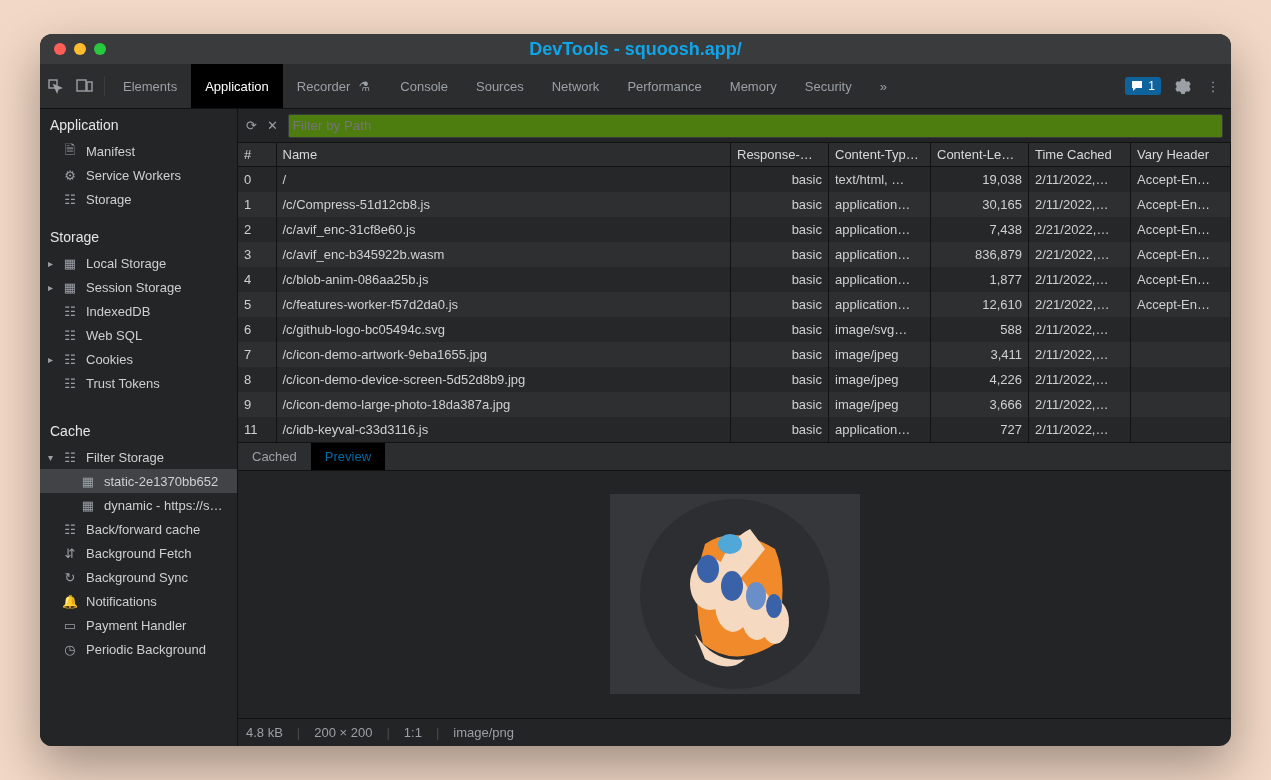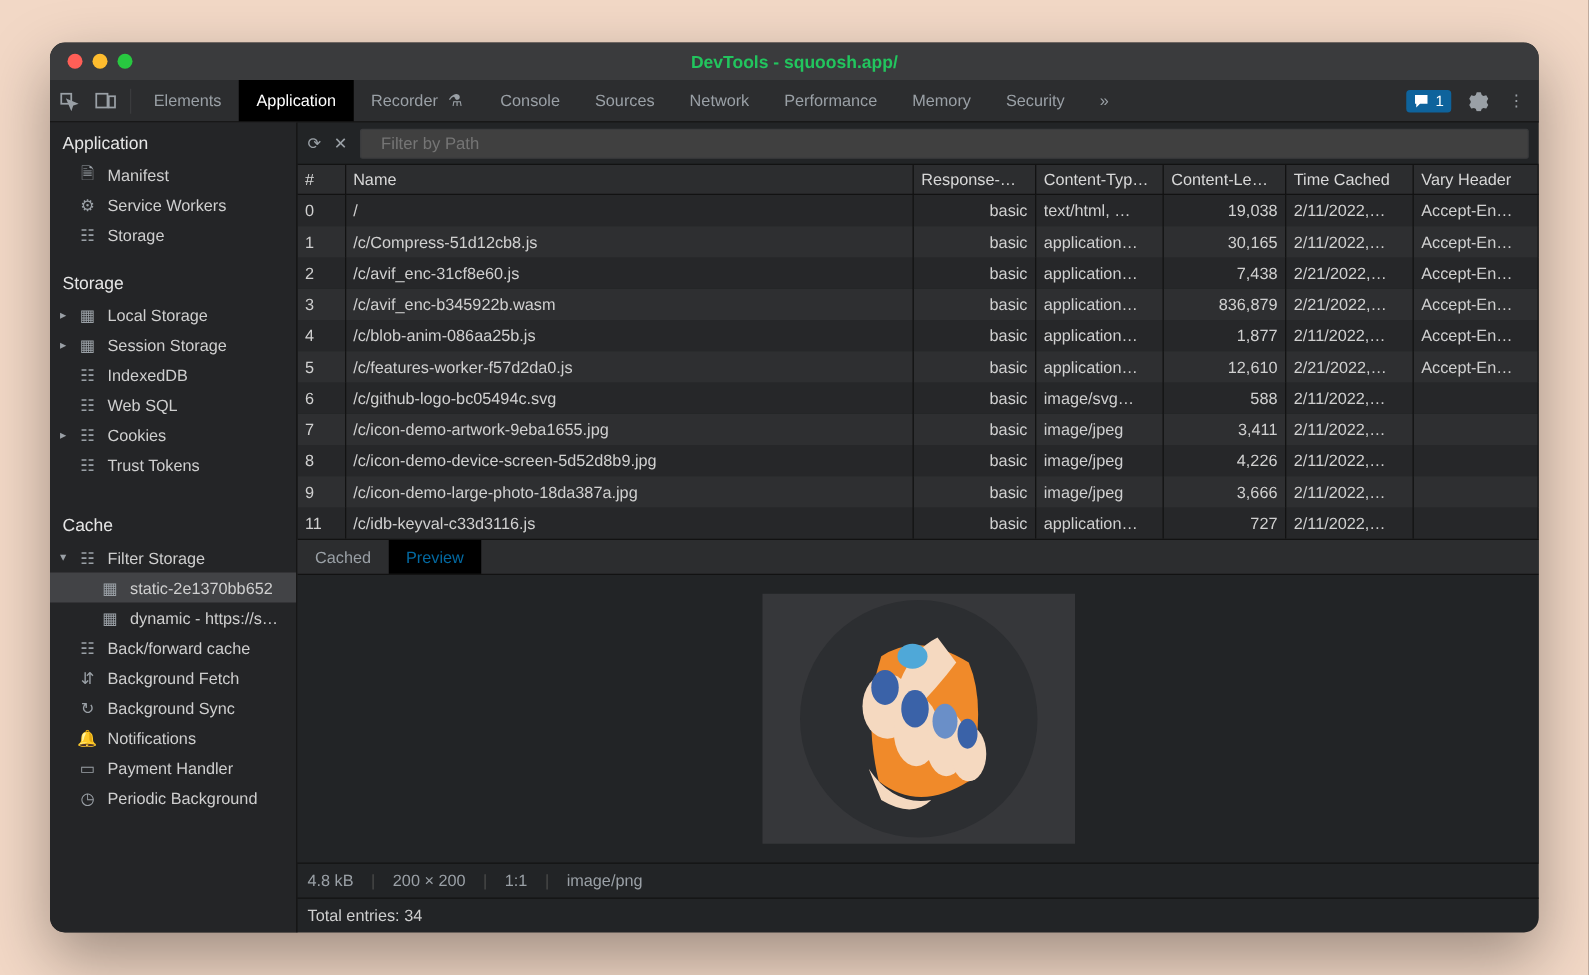--- a/index.html
+++ b/index.html
@@ -2,40 +2,40 @@
 <html><head>
 <meta charset="utf-8">
 <style>
 * { box-sizing: border-box; margin: 0; padding: 0; }
 body { background:#f2d8c6; font-family:-apple-system,'Helvetica Neue',Arial,sans-serif; font-size:13px; color:#d0d0d0; display:flex; align-items:center; justify-content:center; height:100vh; }
 .window { width:1191px; height:712px; background:#222426; border-radius:12px; box-shadow:0 20px 50px rgba(0,0,0,0.35); overflow:hidden; display:flex; flex-direction:column; }
 .titlebar { height:30px; background:#3a3b3d; display:flex; align-items:center; position:relative; border-top-left-radius:12px; border-top-right-radius:12px; }
 .traffic { display:flex; gap:8px; margin-left:14px; }
 .dot { width:12px; height:12px; border-radius:50%; }
 .dot.r{background:#ff5f57;} .dot.y{background:#febc2e;} .dot.g{background:#28c840;}
-.title { position:absolute; left:0; right:0; text-align:center; color:#22c55e; font-size:14px; font-weight:600; pointer-events:none; }
-.tabbar { height:34px; background:#2c2d2f; display:flex; align-items:center; border-bottom:1px solid #121212; }
+.title { position:absolute; left:0; right:0; text-align:center; color:#0ea5e9; font-size:18px; font-weight:600; pointer-events:none; }
+.tabbar { height:45px; background:#2c2d2f; display:flex; align-items:center; border-bottom:1px solid #121212; }
 .tabbar .iconbtn { width:30px; height:30px; display:flex; align-items:center; justify-content:center; color:#9aa0a6; }
 .tabbar .tabs { display:flex; height:100%; }
 .tab { display:flex; align-items:center; padding:0 14px; color:#9aa0a6; cursor:pointer; gap:6px; }
 .tab.active { background:#000; color:#fff; }
 .tabbar .right { margin-left:auto; display:flex; align-items:center; gap:14px; padding-right:10px; }
 .badge { display:flex; align-items:center; gap:5px; background:#0e639c; color:#fff; padding:2px 6px; border-radius:3px; font-size:12px; }
 .main { flex:1; display:flex; min-height:0; }
 .sidebar { width:198px; background:#242527; border-right:1px solid #121212; overflow:hidden; }
 .section-h { padding:8px 10px 6px; color:#e6e6e6; font-size:14px; }
 .tree-item { display:flex; align-items:center; gap:8px; padding:4px 8px 4px 22px; color:#cfcfcf; cursor:pointer; white-space:nowrap; }
 .tree-item.expandable::before { content:'▸'; position:absolute; margin-left:-14px; font-size:10px; color:#9aa0a6; }
 .tree-item.expanded::before { content:'▾'; position:absolute; margin-left:-14px; font-size:10px; color:#9aa0a6; }
 .tree-item.sub { padding-left:40px; }
 .tree-item.selected { background:#424346; }
 .ico { width:16px; height:16px; display:inline-flex; align-items:center; justify-content:center; color:#9aa0a6; font-size:13px; }
 .content { flex:1; display:flex; flex-direction:column; min-width:0; }
 .filterbar { height:34px; display:flex; align-items:center; gap:10px; padding:0 8px; border-bottom:1px solid #121212; }
-.filterbar input { flex:1; background:#404040; border:1px solid #3a3b3d; color:#ccc; padding:4px 16px; border-radius:2px; height:24px; }
+.filterbar input { flex:1; background:#4d7c0f; border:1px solid #3a3b3d; color:#ccc; padding:4px 4px; border-radius:2px; height:24px; }
 .filterbar .xicon { color:#9aa0a6; cursor:pointer; }
 .table-wrap { display:flex; flex-direction:column; }
 table { width:100%; border-collapse:collapse; table-layout:fixed; }
 th,td { text-align:left; padding:4px 6px; border-right:1px solid #121212; white-space:nowrap; overflow:hidden; text-overflow:ellipsis; font-size:13px; }
 th { background:#2c2d2f; color:#d8d8d8; font-weight:400; border-bottom:1px solid #121212; }
 tbody tr { height:25px; }
 tbody tr:nth-child(odd){ background:#262729; }
 tbody tr:nth-child(even){ background:#2e2f31; }
 tbody tr.selected { background:#8aa8d8; color:#000; }
 tbody tr.selected td { color:#000; }
@@ -366,18 +366,15 @@
 
       <div class="statusbar">
         <span>4.8 kB</span>
           <span class="sep">|</span>
         <span>200 × 200</span>
           <span class="sep">|</span>
         <span>1:1</span>
           <span class="sep">|</span>
         <span>image/png</span>
       </div>
-      <div class="footer">
-        <span>Total entries: 34</span>
-      </div>
     </div>
   </div>
 </div>
 
 </body></html>

